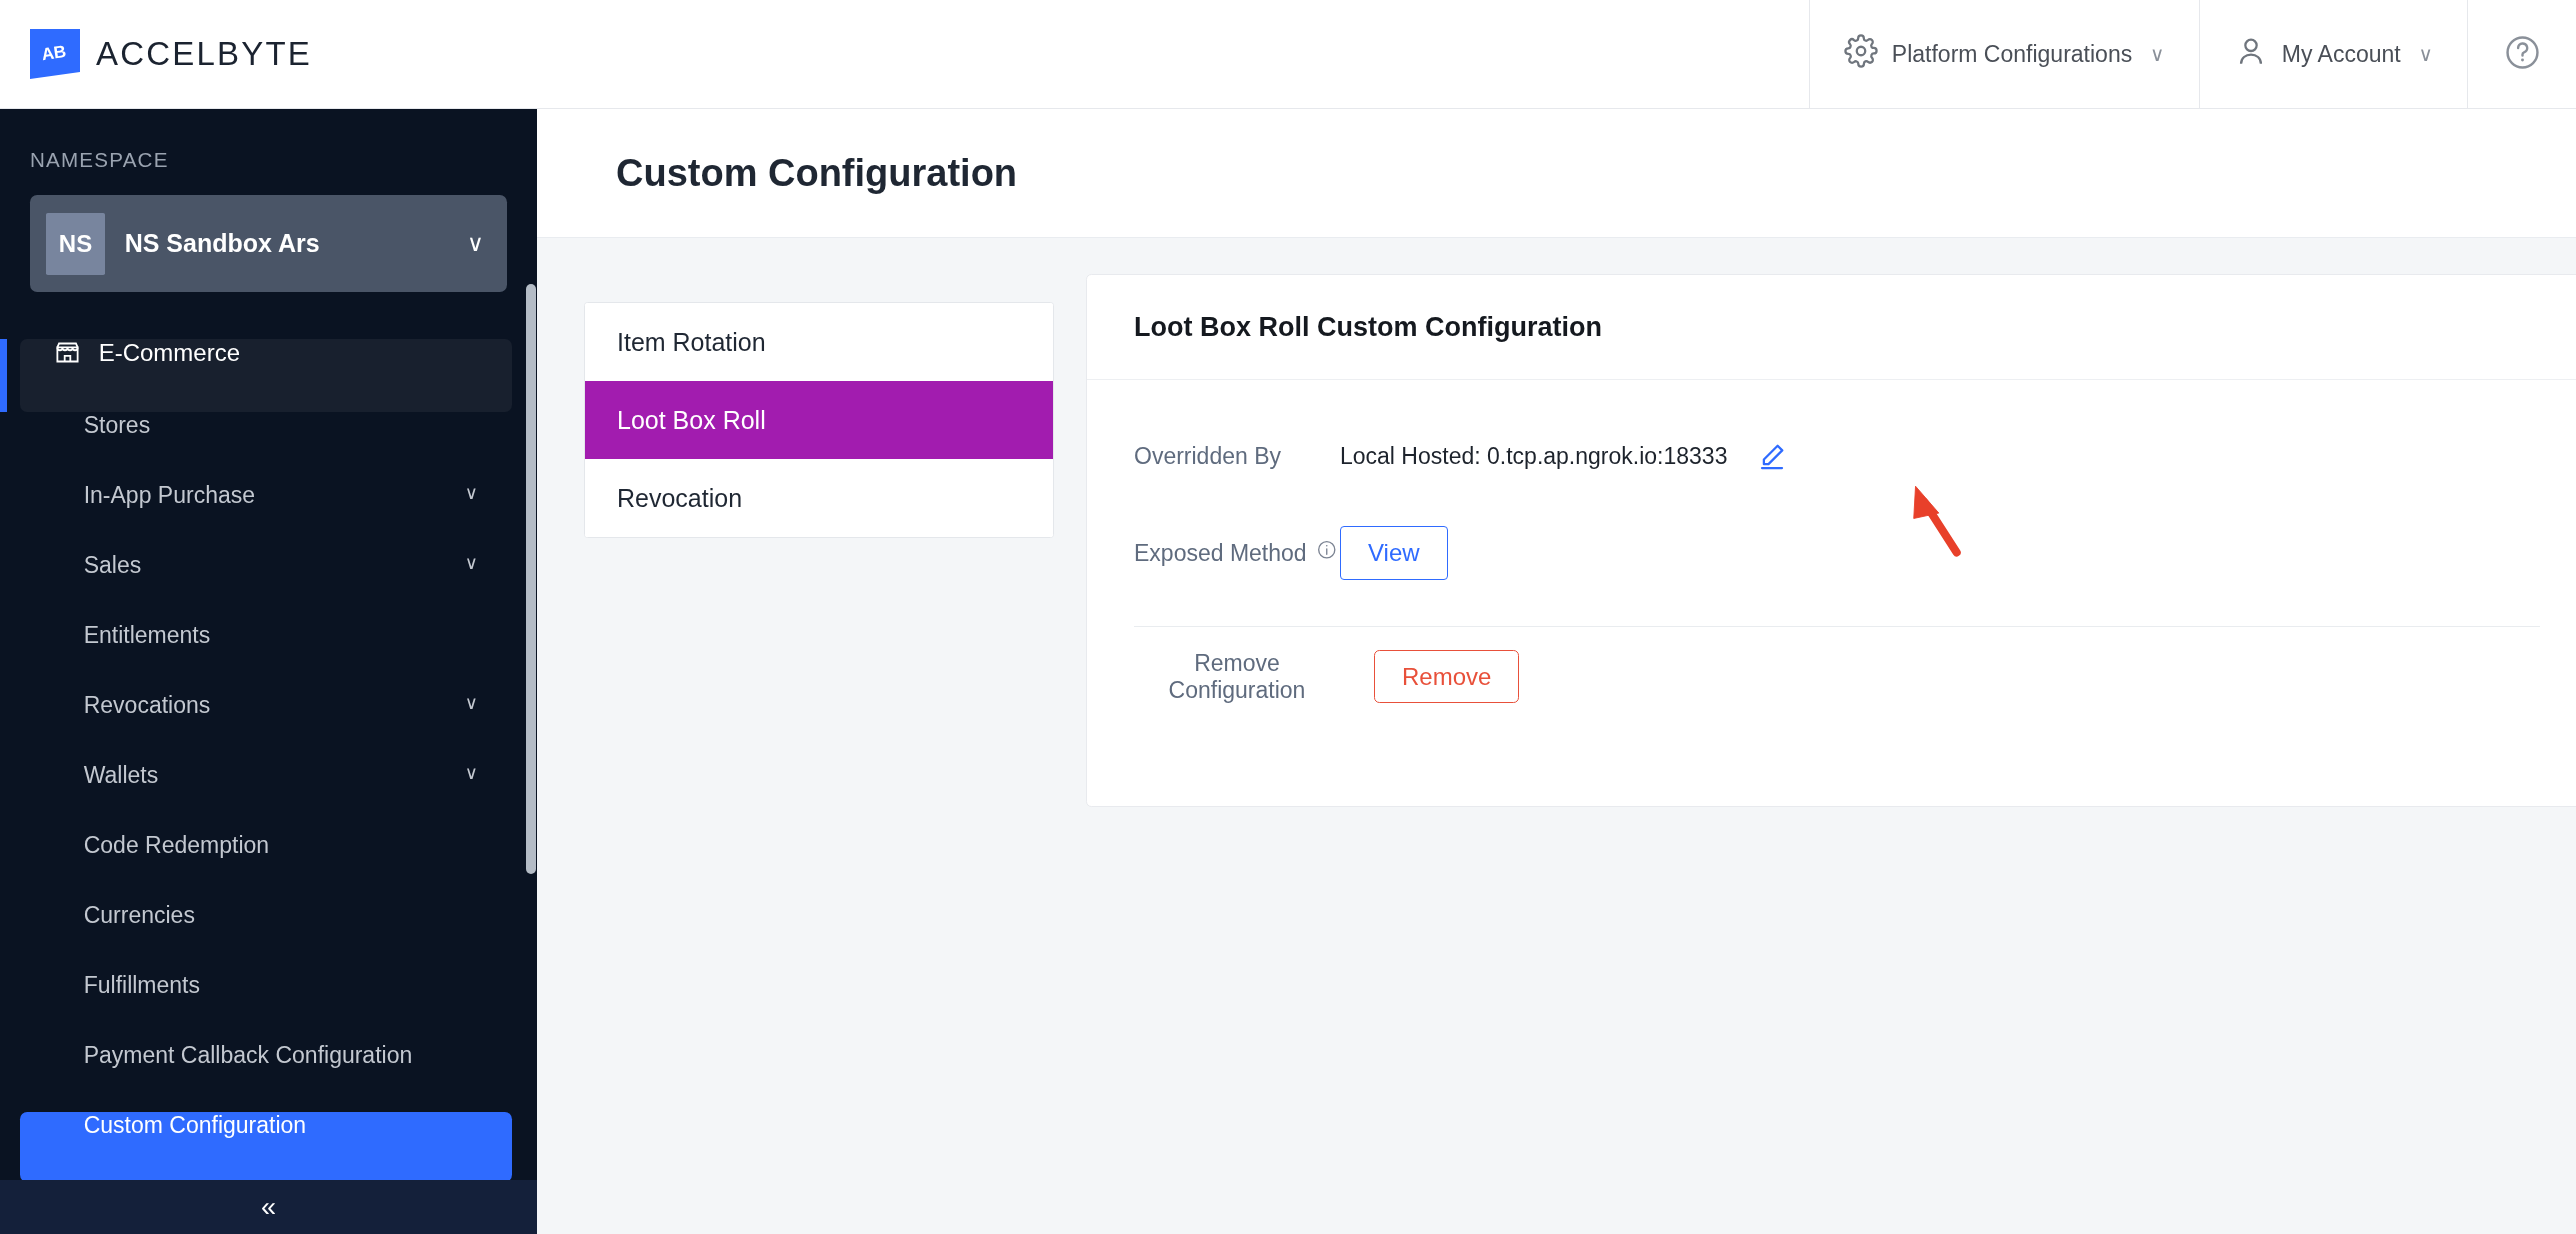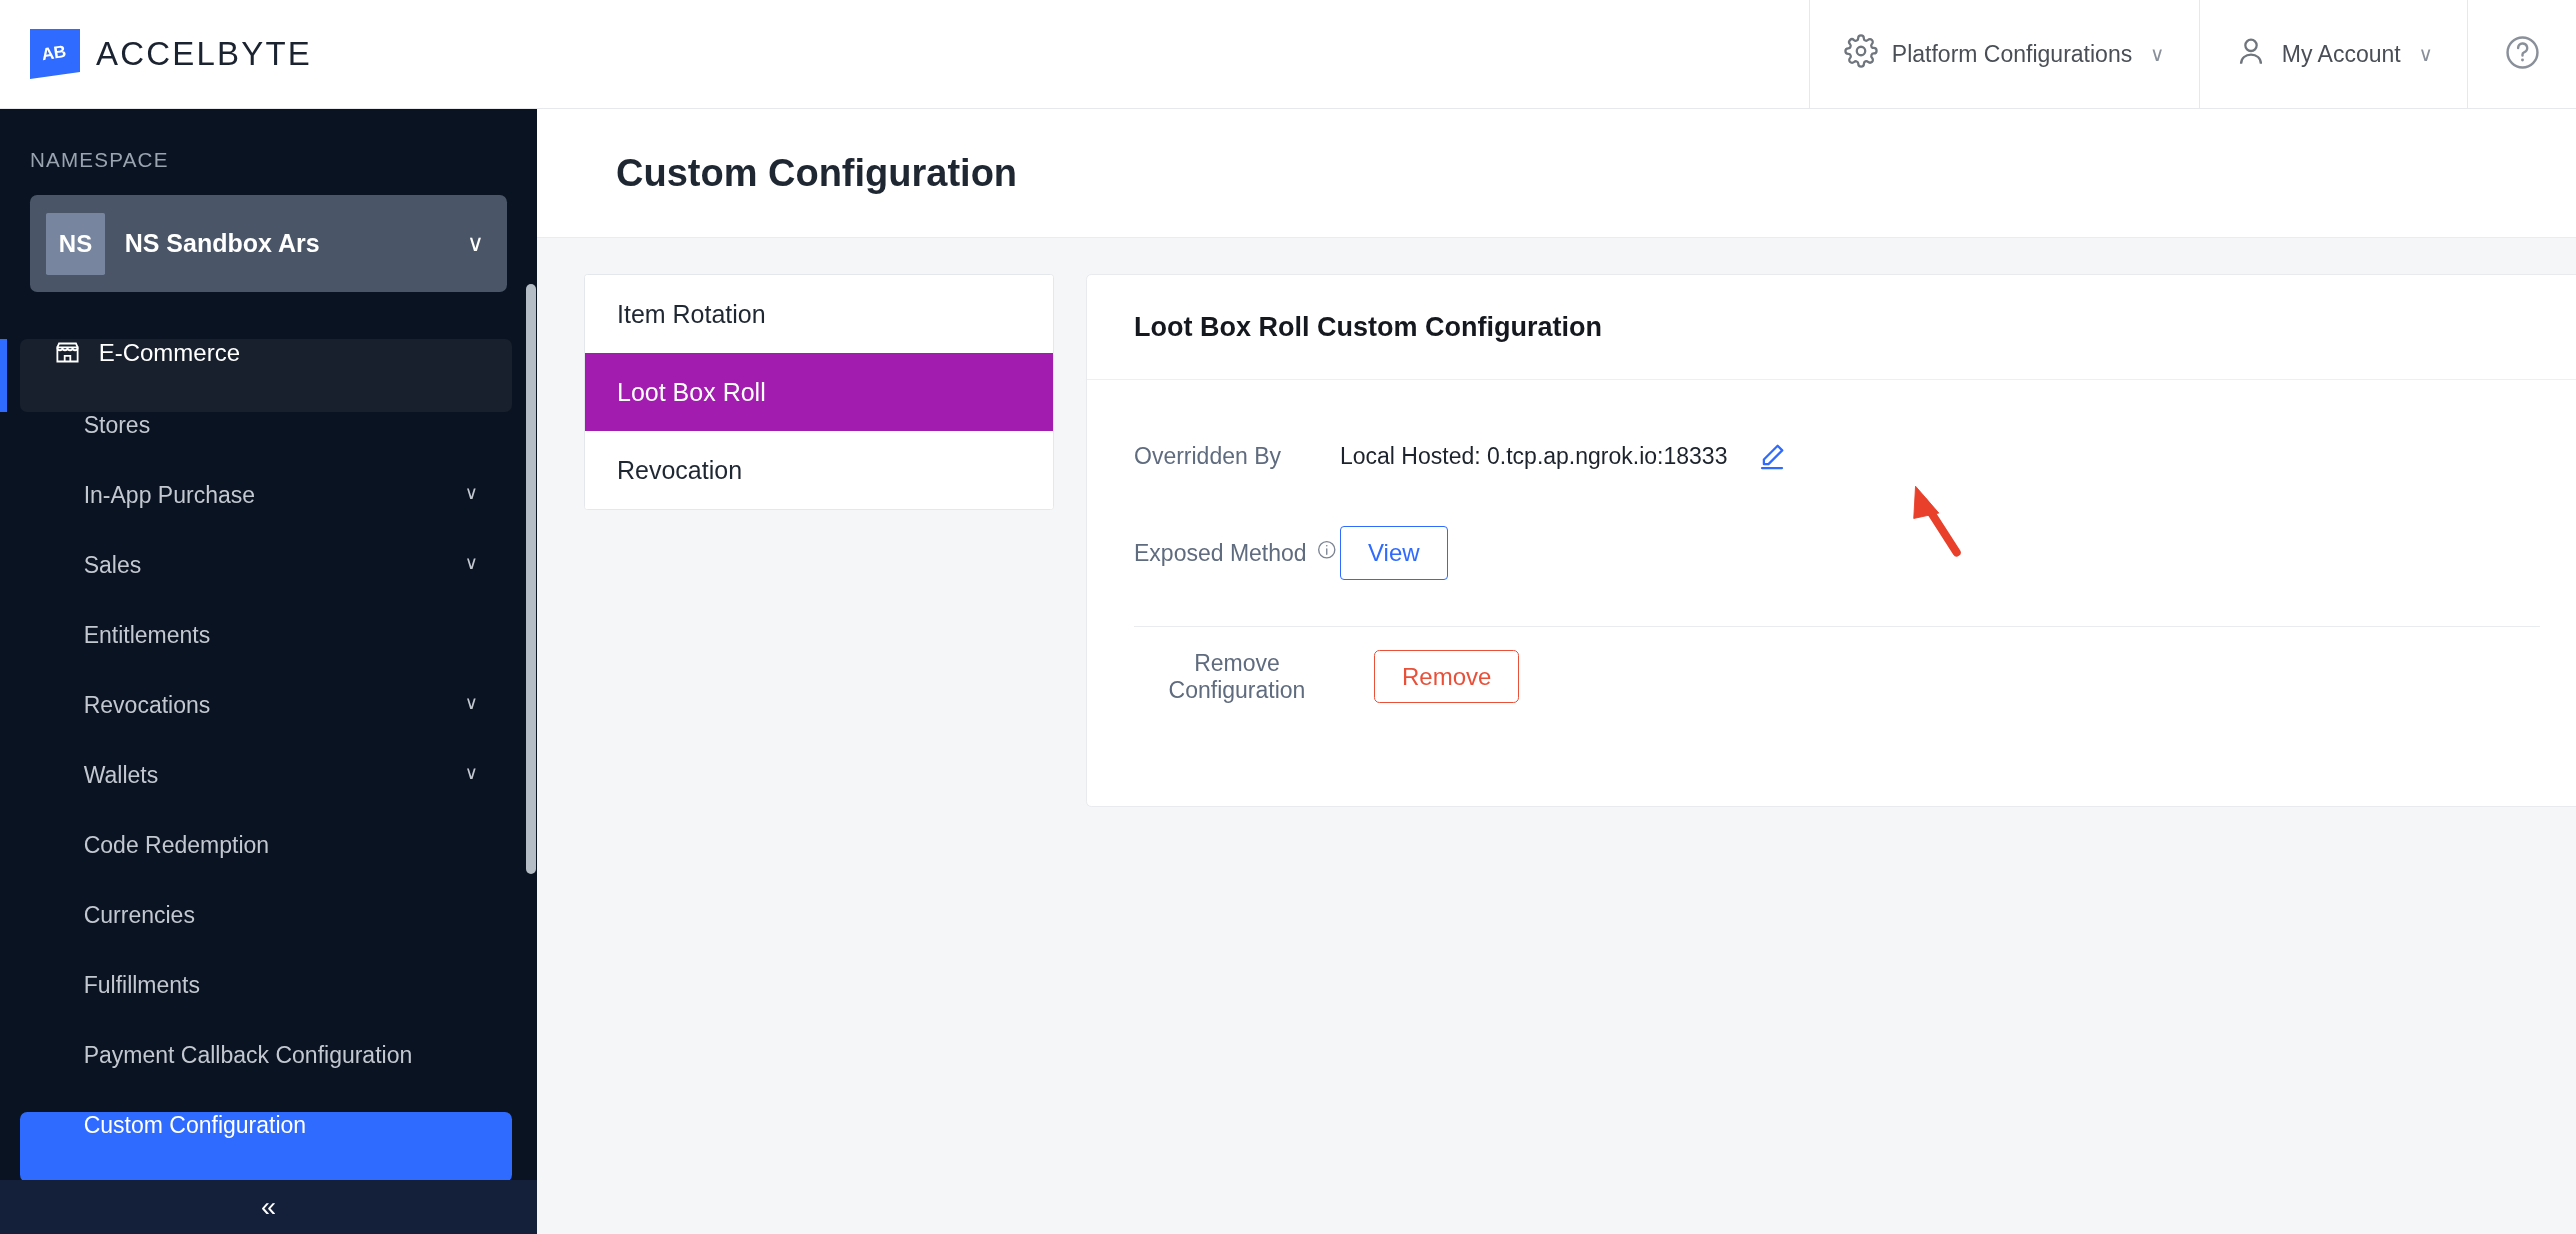--- a/index.html
+++ b/index.html
@@ -163,20 +163,21 @@
 
   
   .tablist {
     width: 470px;
     background: #ffffff;
     border: 0.9px solid #e4e7eb;
     border-radius: 3.6px;
     overflow: hidden;
     flex: 0 0 auto;
     align-self: flex-start;
+    margin-top: 28px;
   }
   .tab {
     height: 78px;
     display: flex; align-items: center;
     padding-left: 32px;
     font-size: 25px; color: #1f2733;
     cursor: pointer;
     background: #ffffff;
   }
   .tab.active { background: #a21caf; color: #ffffff; }

